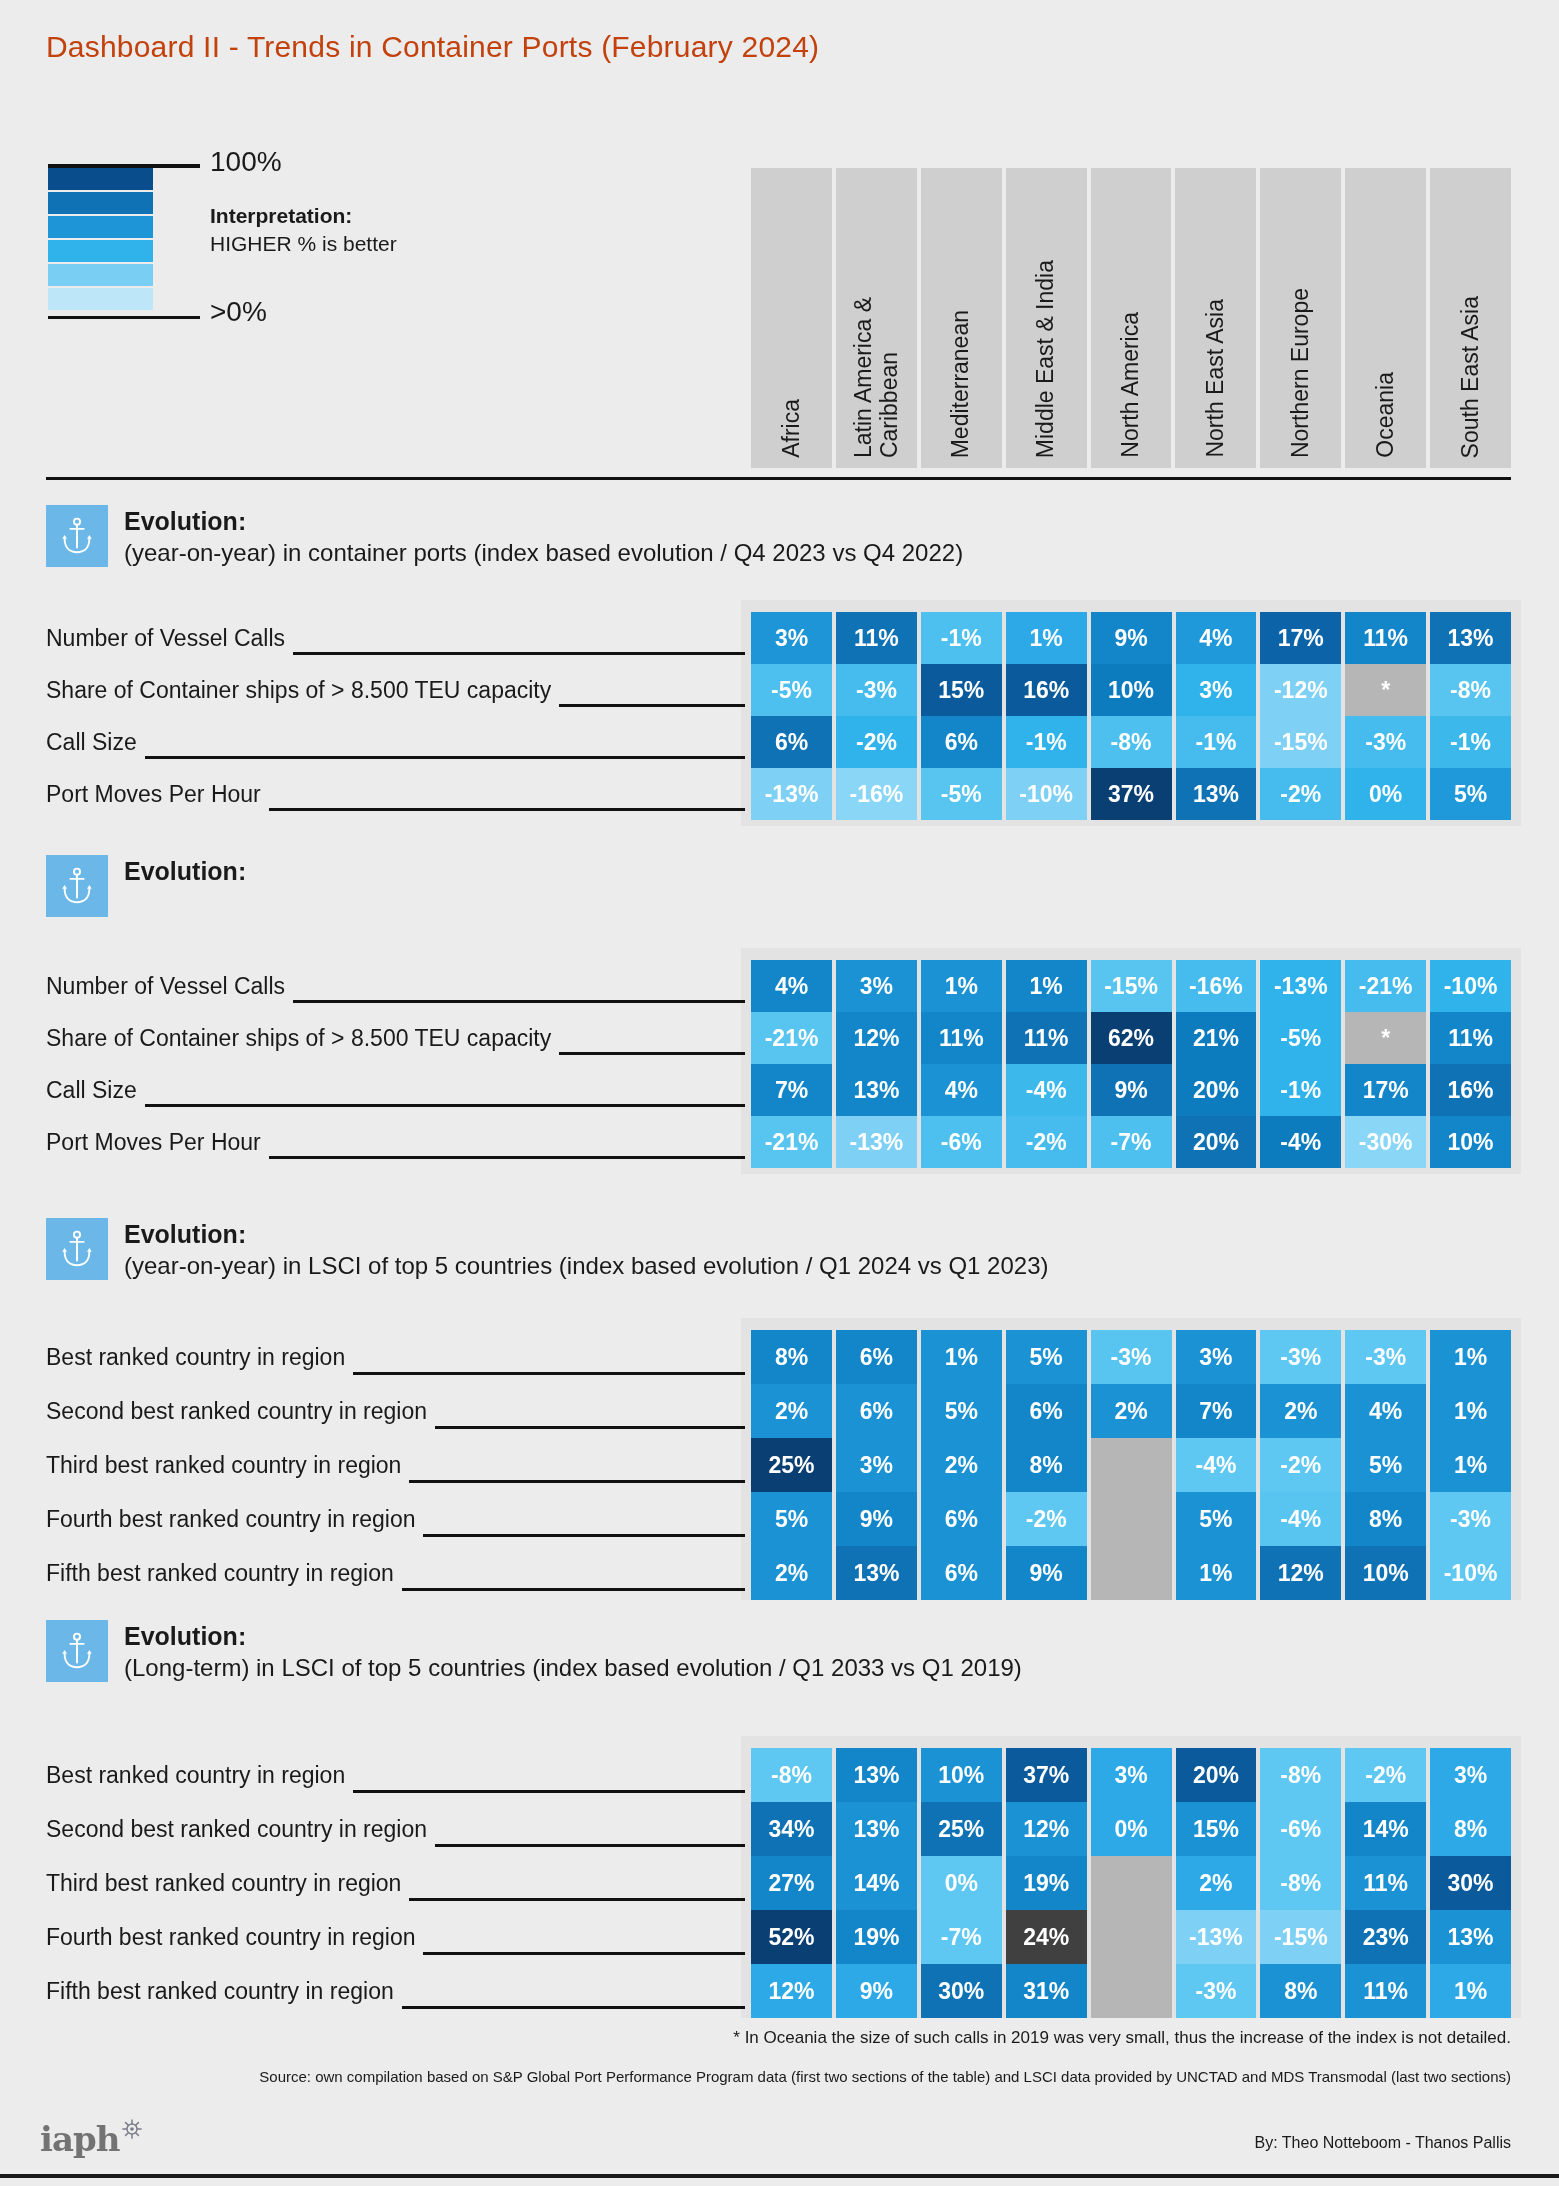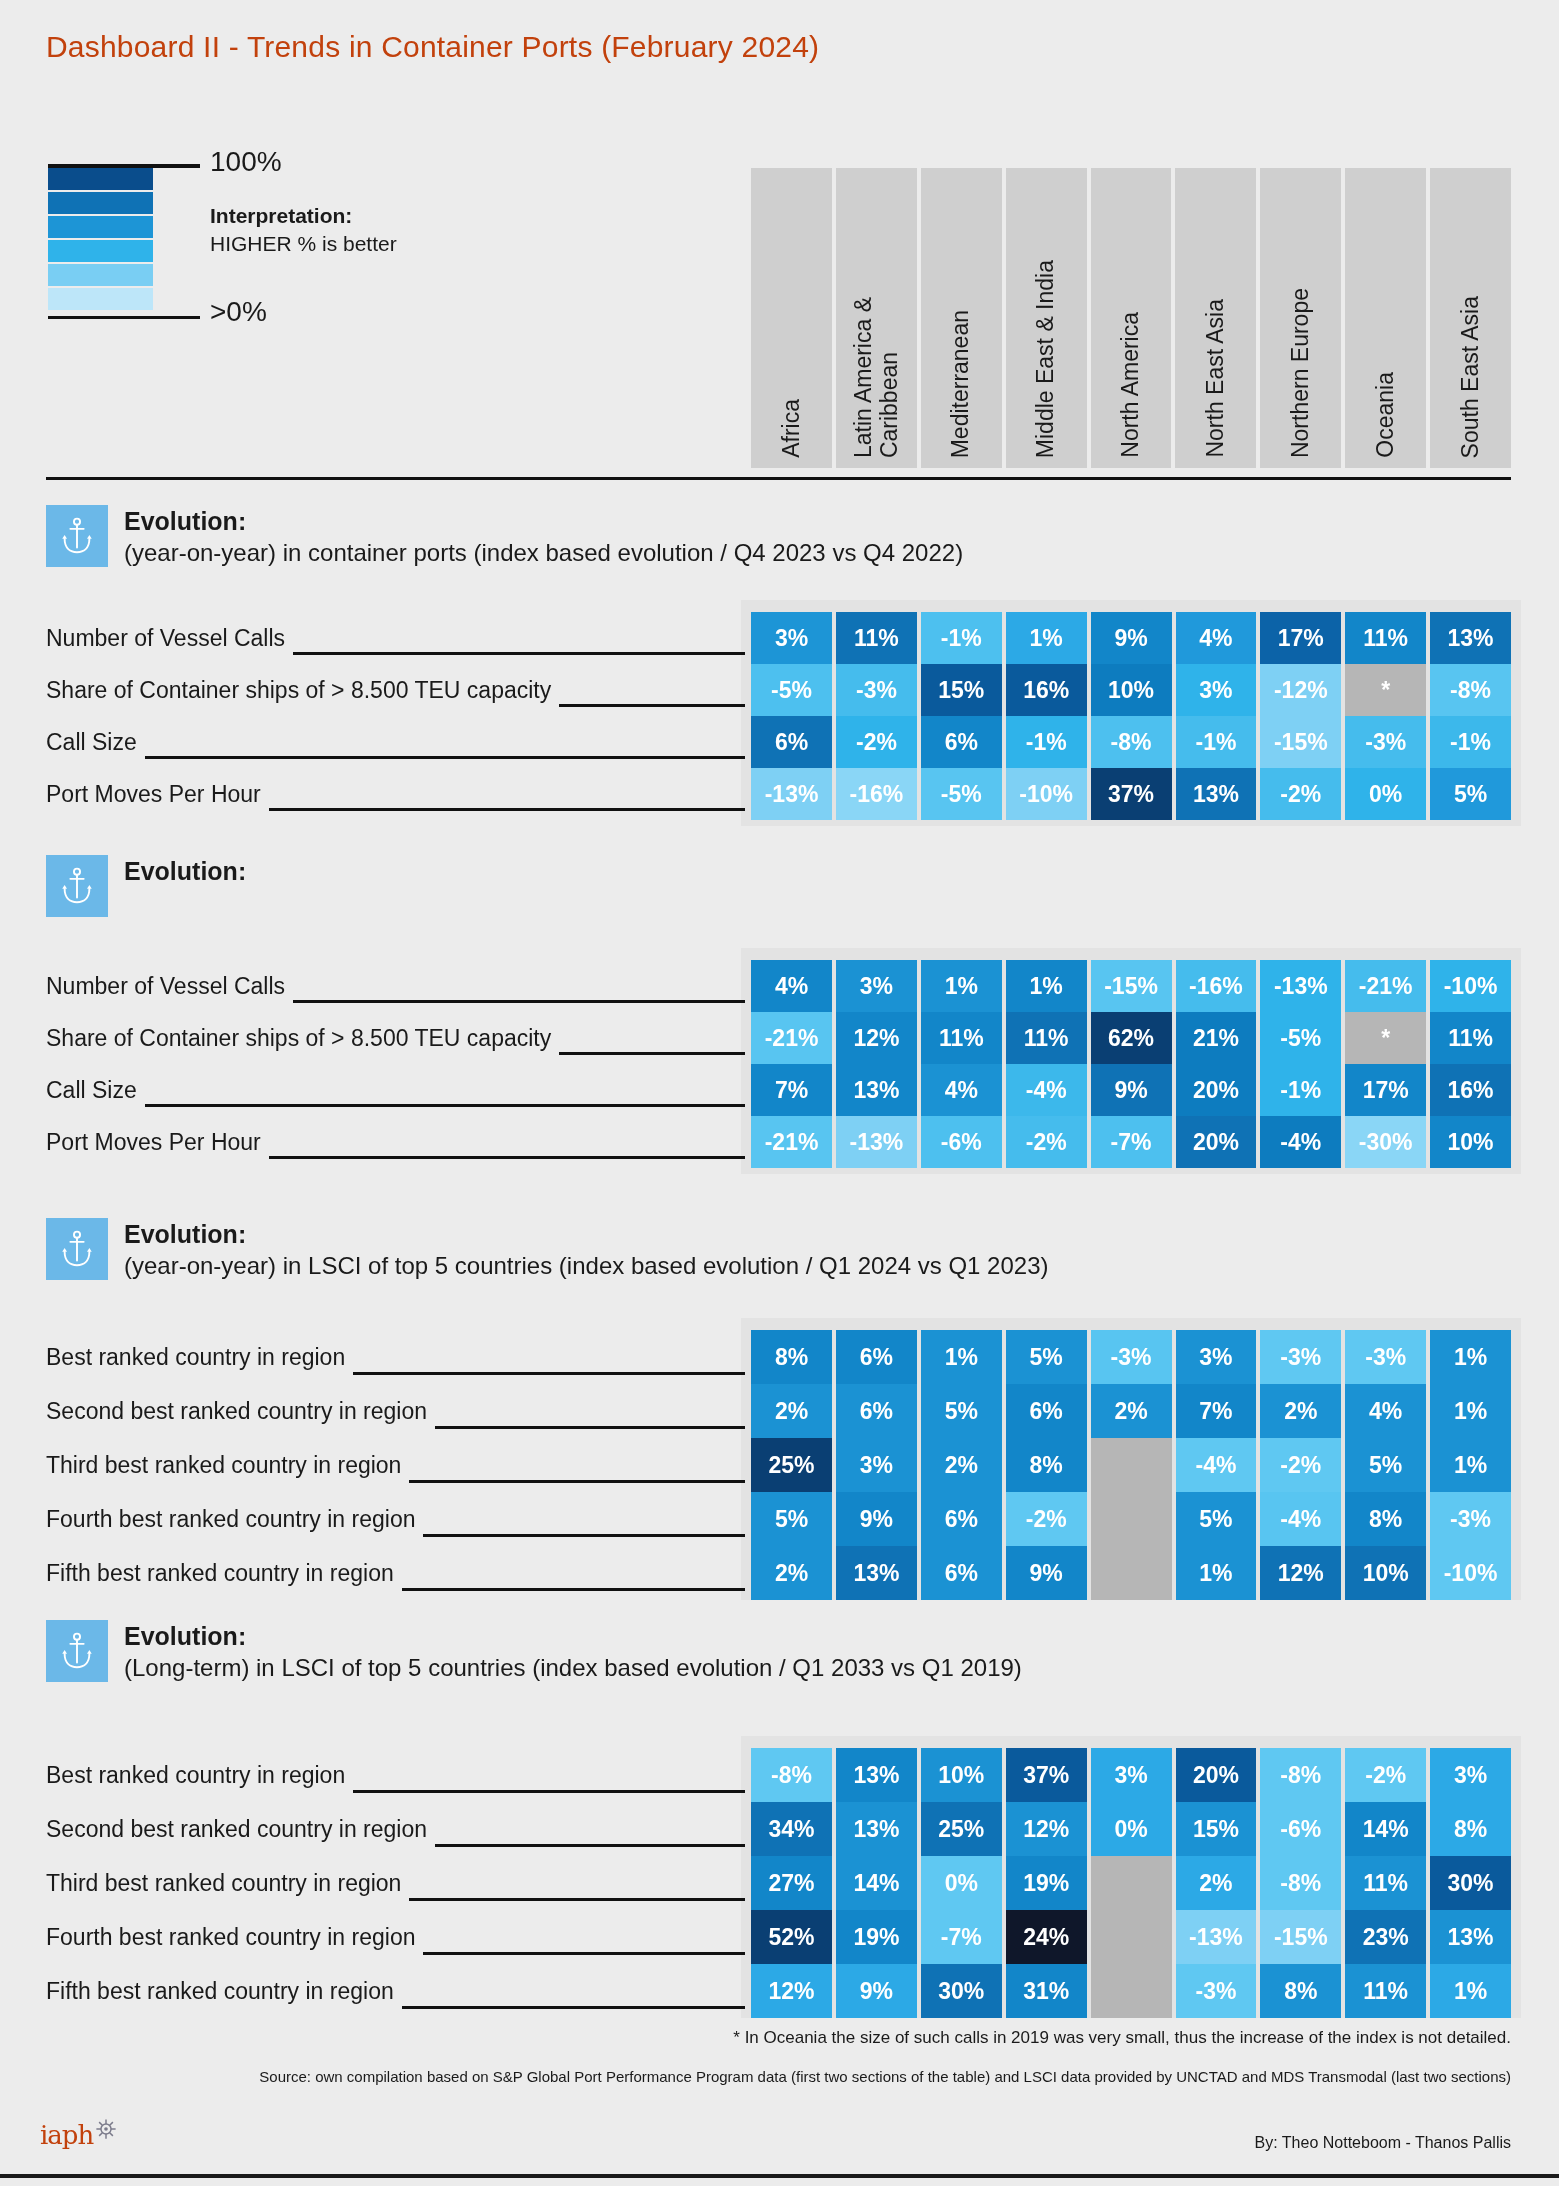--- a/index.html
+++ b/index.html
@@ -78,21 +78,21 @@
   .cell.na{color:#fff;font-size:20px;}
   .sec-bg{position:absolute;background:#e3e3e3;}
 
   
   .fn1{position:absolute;right:48px;top:2028px;font-size:17px;color:#1a1a1a;text-align:right;}
   .fn2{position:absolute;right:48px;top:2068px;font-size:15px;color:#1a1a1a;text-align:right;}
 
   
   .footer-rule{position:absolute;left:0;top:2174px;width:1559px;height:4px;background:#1a1a1a;}
   .logo{position:absolute;left:40px;top:2122px;display:flex;align-items:flex-start;}
-  .logo-text{font-family:"DejaVu Serif",serif;font-size:26px;font-weight:normal;color:#c2410c;letter-spacing:-1px;line-height:1;}
+  .logo-text{font-family:"DejaVu Serif",serif;font-size:34px;font-weight:bold;color:#737373;letter-spacing:-1px;line-height:1;}
   .byline{position:absolute;right:48px;top:2134px;font-size:16px;color:#1a1a1a;}
 </style>
 </head>
 <body>
 
 <div class="page">
 
   <div class="title">Dashboard II - Trends in Container Ports (February 2024)</div>
 
   <div class="legend">
@@ -469,21 +469,21 @@
             <div class="cell" style="width: 80.8889px; background: rgb(10, 90, 156);">30%</div>
           </div>
         </div>
         <div class="row" style="--rh: 54px;">
           <div class="rowlabel" style="z-index: 3; background: rgb(236, 236, 236); padding-right: 8px;">Fourth best ranked country in region</div>
           <div class="leader" style="width: 699px;"></div>
           <div class="cells">
             <div class="cell" style="width: 80.8889px; background: rgb(10, 63, 115);">52%</div>
             <div class="cell" style="width: 80.8889px; background: rgb(18, 134, 201);">19%</div>
             <div class="cell" style="width: 80.8889px; background: rgb(95, 200, 242);">-7%</div>
-            <div class="cell" style="width: 80.8889px; background: #0f172a;">24%</div>
+            <div class="cell" style="width: 80.8889px; background: #404040;">24%</div>
             <div class="cell na" style="width: 80.8889px; background: rgb(182, 182, 182);"></div>
             <div class="cell" style="width: 80.8889px; background: rgb(126, 208, 244);">-13%</div>
             <div class="cell" style="width: 80.8889px; background: rgb(126, 208, 244);">-15%</div>
             <div class="cell" style="width: 80.8889px; background: rgb(15, 114, 181);">23%</div>
             <div class="cell" style="width: 80.8889px; background: rgb(27, 146, 211);">13%</div>
           </div>
         </div>
         <div class="row" style="--rh: 54px;">
           <div class="rowlabel" style="z-index: 3; background: rgb(236, 236, 236); padding-right: 8px;">Fifth best ranked country in region</div>
           <div class="leader" style="width: 699px;"></div>

